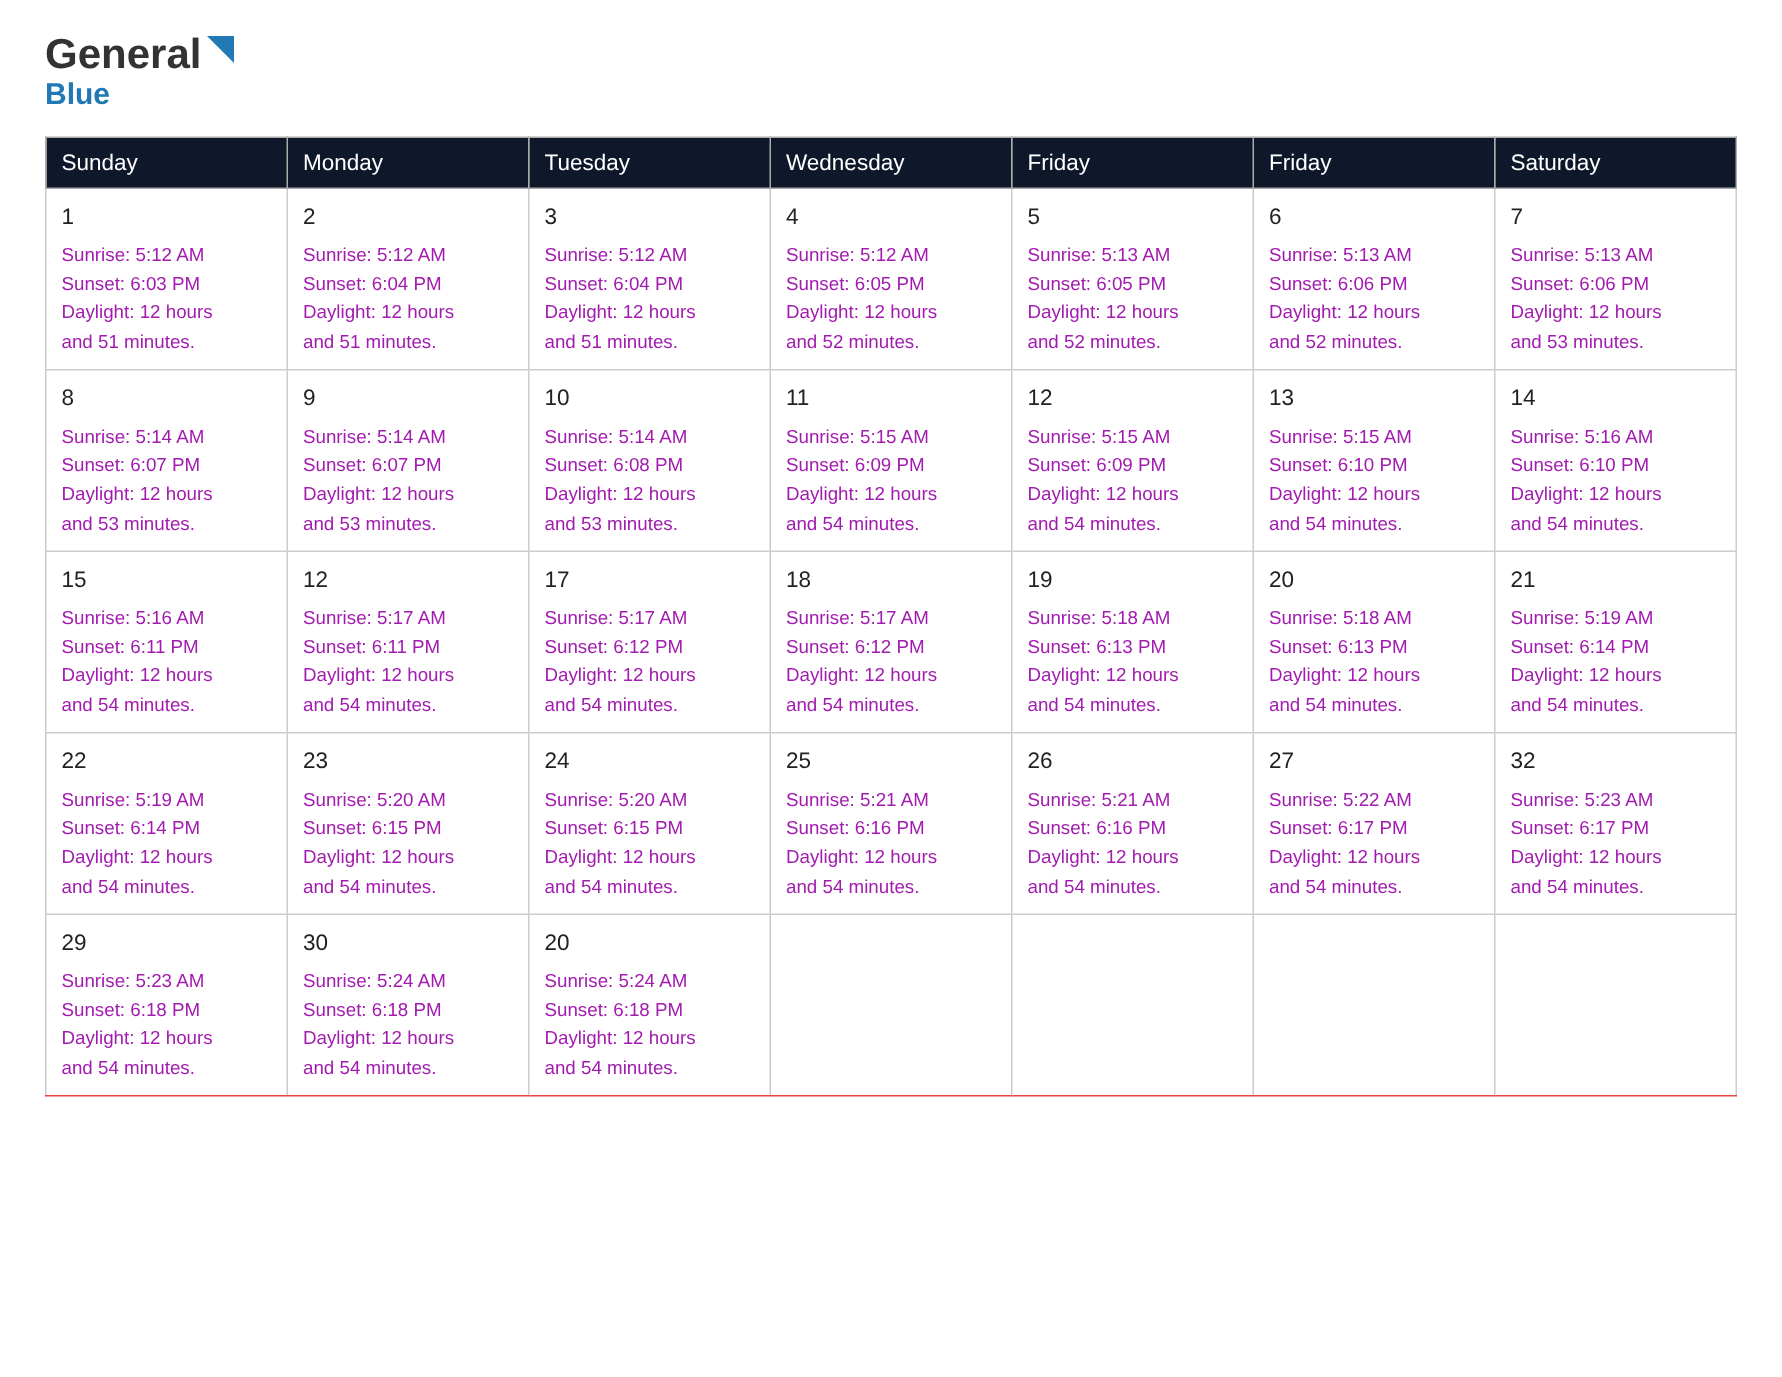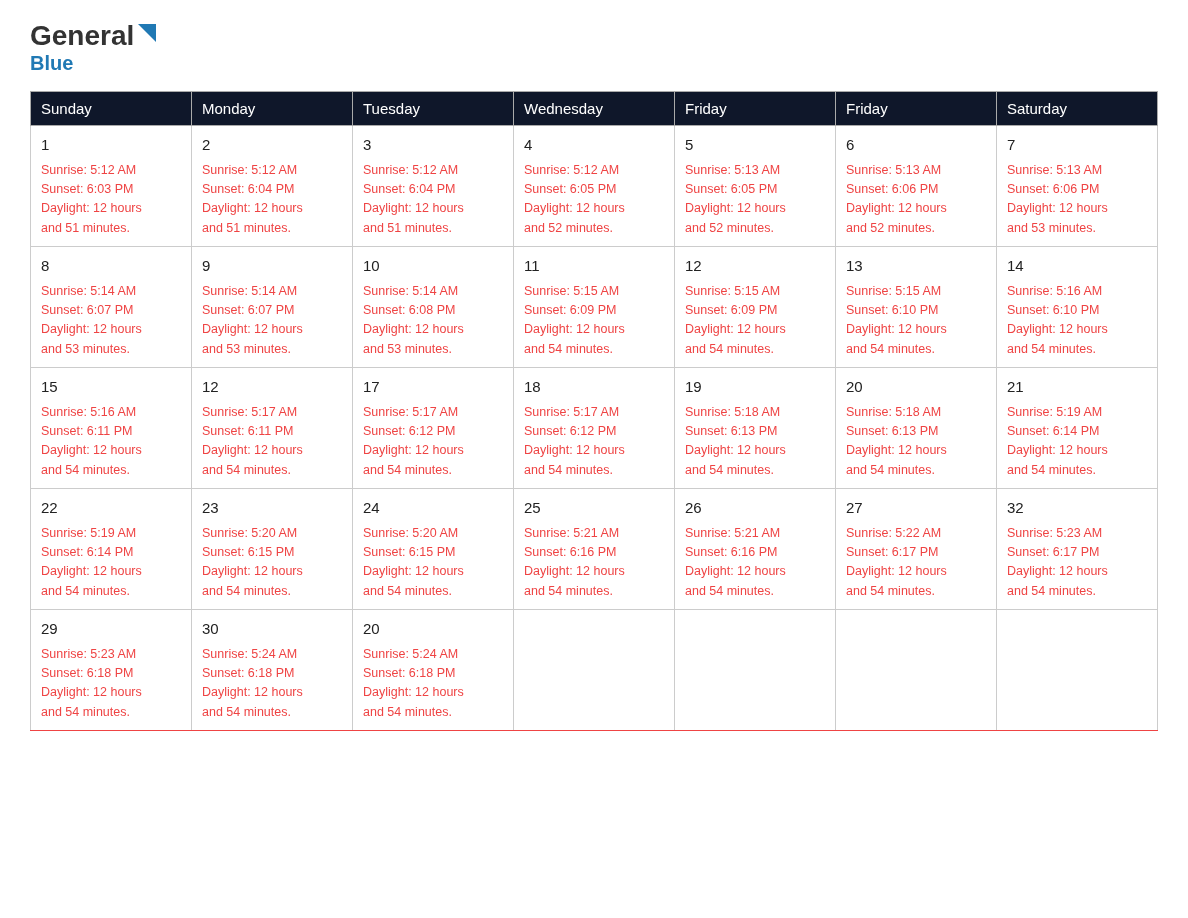--- a/index.html
+++ b/index.html
@@ -54,21 +54,21 @@
       line-height: 1.5;
     }
     .day-number {
       font-size: 15px;
       font-weight: normal;
       display: block;
       margin-bottom: 4px;
     }
     .day-info {
       font-size: 12.5px;
-      color: #ef4444;
+      color: #a21caf;
       line-height: 1.55;
     }
     .calendar-table tr:last-child td {
       border-bottom: 1px solid #ef4444;
     }
     .logo-wrapper {
       display: flex;
       flex-direction: column;
     }
     .logo-row1 {

